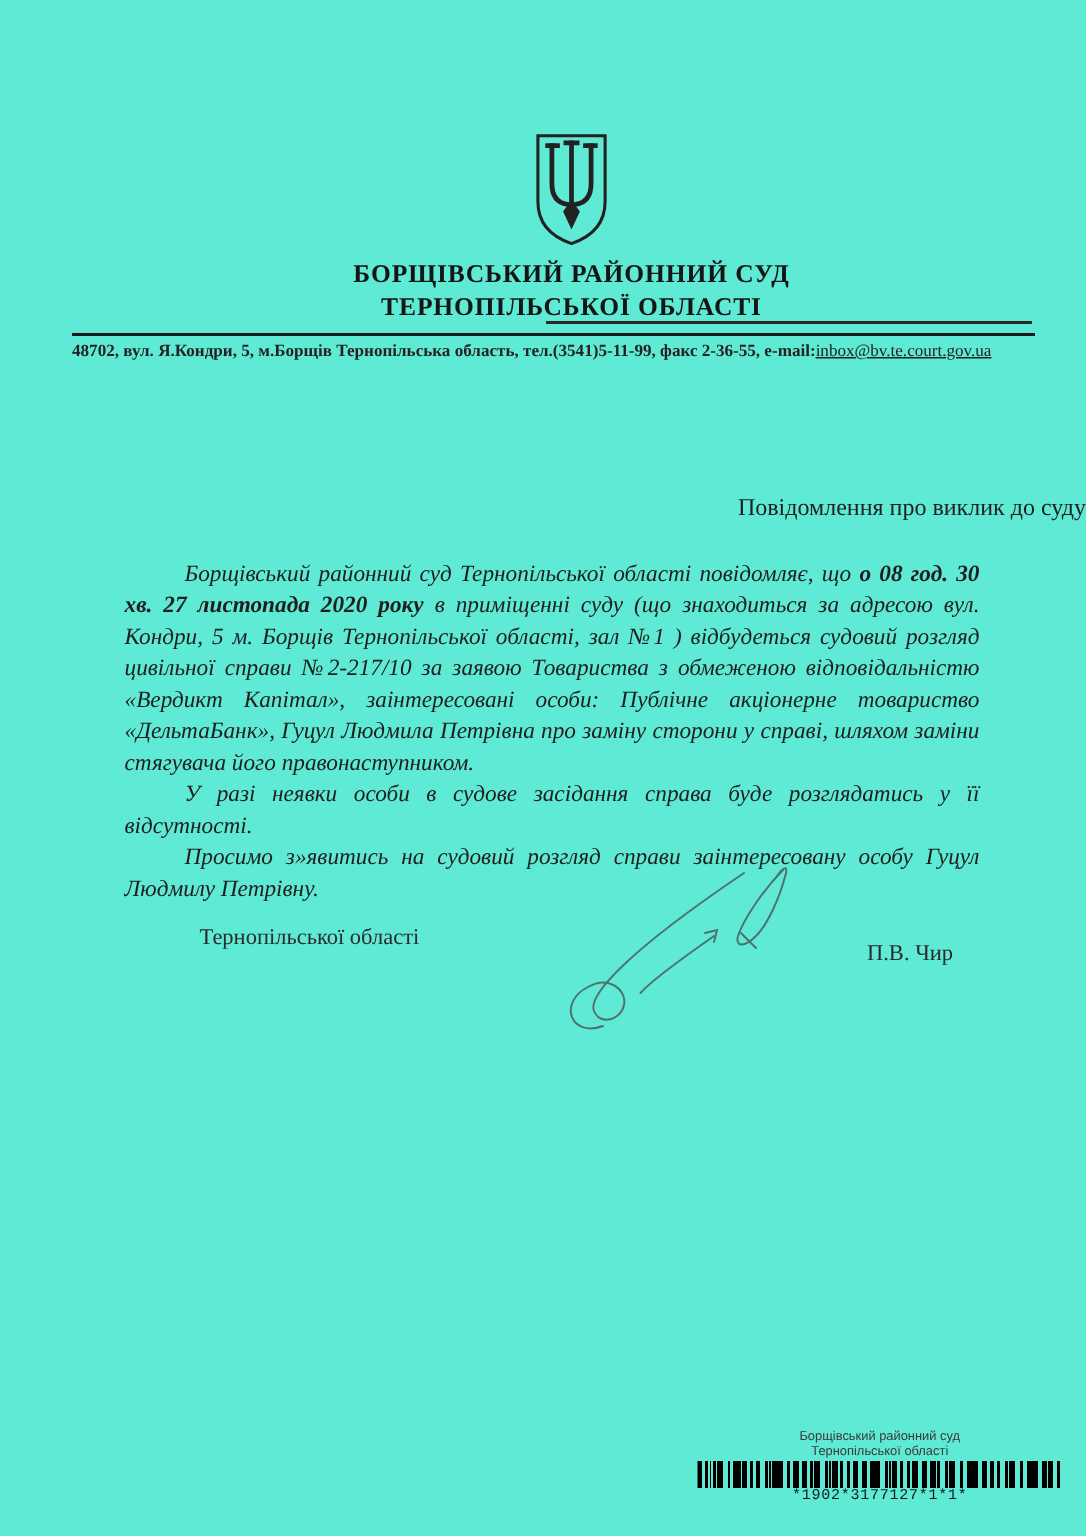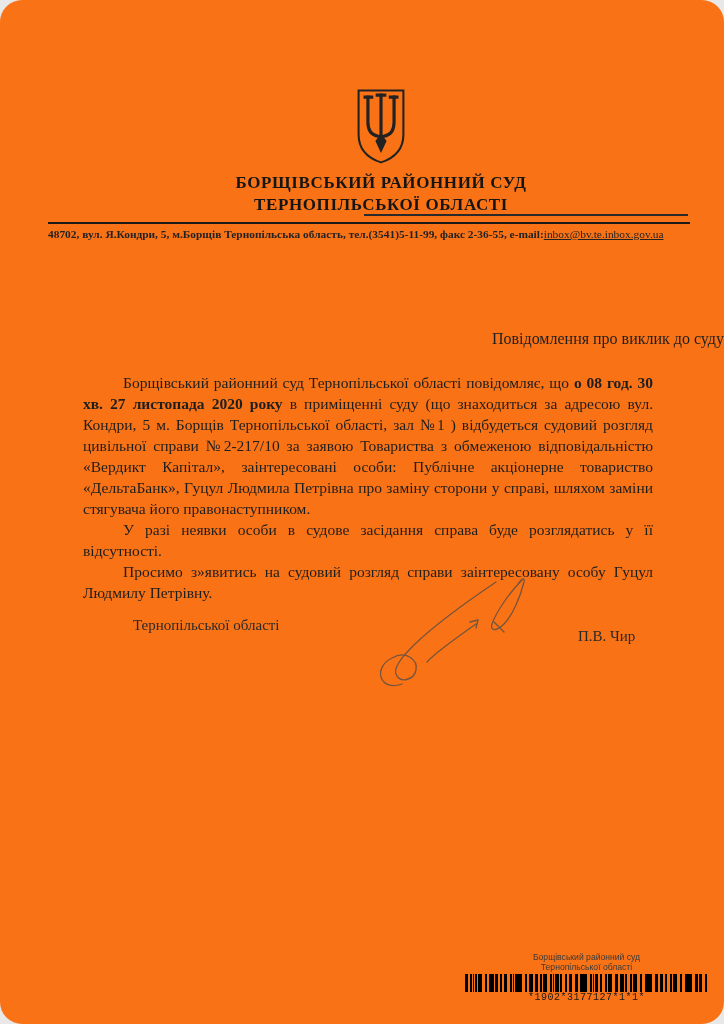--- a/index.html
+++ b/index.html
@@ -1,24 +1,23 @@
 <!DOCTYPE html>
 <html><head>
 <meta charset="utf-8">
 <style>
   html,body{margin:0;padding:0;background:#e8e8e8;}
   .page{
     position:relative;
     width:724px;height:1024px;
     margin:0 auto;
-    background:#f97316;
+    background:#5eead4;
     font-family:"Liberation Serif", serif;
     color:#1c1c1c;
     overflow:hidden;
-    border-radius:22px;
   }
   
   .letterhead{
     position:absolute;top:86px;left:38px;right:0;
     text-align:center;
   }
   .emblem{display:block;margin:0 auto 6px auto;}
   .court-name{
     font-weight:bold;
     font-size:17px;
@@ -63,21 +62,21 @@
     color:#1f1f1f;
   }
   
   .body-text{
     position:absolute;top:372px;left:83px;width:570px;
     font-size:15.5px;
     line-height:21px;
     text-align:justify;
     color:#1e1e1e;
   }
-  .body-text p{margin:0;text-indent:40px;}
+  .body-text p{margin:0;text-indent:40px;font-style:italic;}
   .bold-inline{font-weight:bold;}
   
   .sig-left{
     position:absolute;top:615px;left:133px;
     font-size:15px;
     line-height:1.4;
     color:#2a2a2a;
   }
   .sig-name{
     position:absolute;top:628px;left:578px;
@@ -133,21 +132,21 @@
       <path d="M30,49 L36,57 L30,70 L24,57 Z" fill="#222"></path>
     </svg>
     <div class="court-name">БОРЩІВСЬКИЙ РАЙОННИЙ СУД</div>
     <div class="court-name">ТЕРНОПІЛЬСЬКОЇ ОБЛАСТІ</div>
   </div>
 
   <div class="rule-short"></div>
   <div class="rule-main"></div>
 
   <div class="address-line">
-    <span>48702, вул. Я.Кондри, 5,  м.Борщів Тернопільська область, тел.(3541)5-11-99, факс 2-36-55, e-mail:</span><span class="email-link">inbox@bv.te.inbox.gov.ua</span>
+    <span>48702, вул. Я.Кондри, 5,  м.Борщів Тернопільська область, тел.(3541)5-11-99, факс 2-36-55, e-mail:</span><span class="email-link">inbox@bv.te.court.gov.ua</span>
   </div>
 
 
   <h1 class="doc-title">Повідомлення про виклик до суду</h1>
 
   <div class="body-text">
     <p><span>Борщівський районний суд  Тернопільської області  повідомляє, що </span><span class="bold-inline">о 08 год. 30 хв. 27 листопада  2020 року</span><span>  в приміщенні суду (що знаходиться за адресою вул. Кондри, 5 м. Борщів Тернопільської області, зал №1 ) відбудеться судовий розгляд цивільної справи №2-217/10  за заявою Товариства з обмеженою відповідальністю «Вердикт Капітал», заінтересовані особи: Публічне акціонерне товариство «ДельтаБанк», Гуцул Людмила Петрівна про заміну сторони у справі, шляхом заміни стягувача його правонаступником.</span></p>
     <p>У разі неявки особи в судове засідання  справа буде розглядатись  у її відсутності.</p>
     <p>Просимо з»явитись  на судовий  розгляд справи заінтересовану особу Гуцул Людмилу Петрівну.</p>
   </div>

